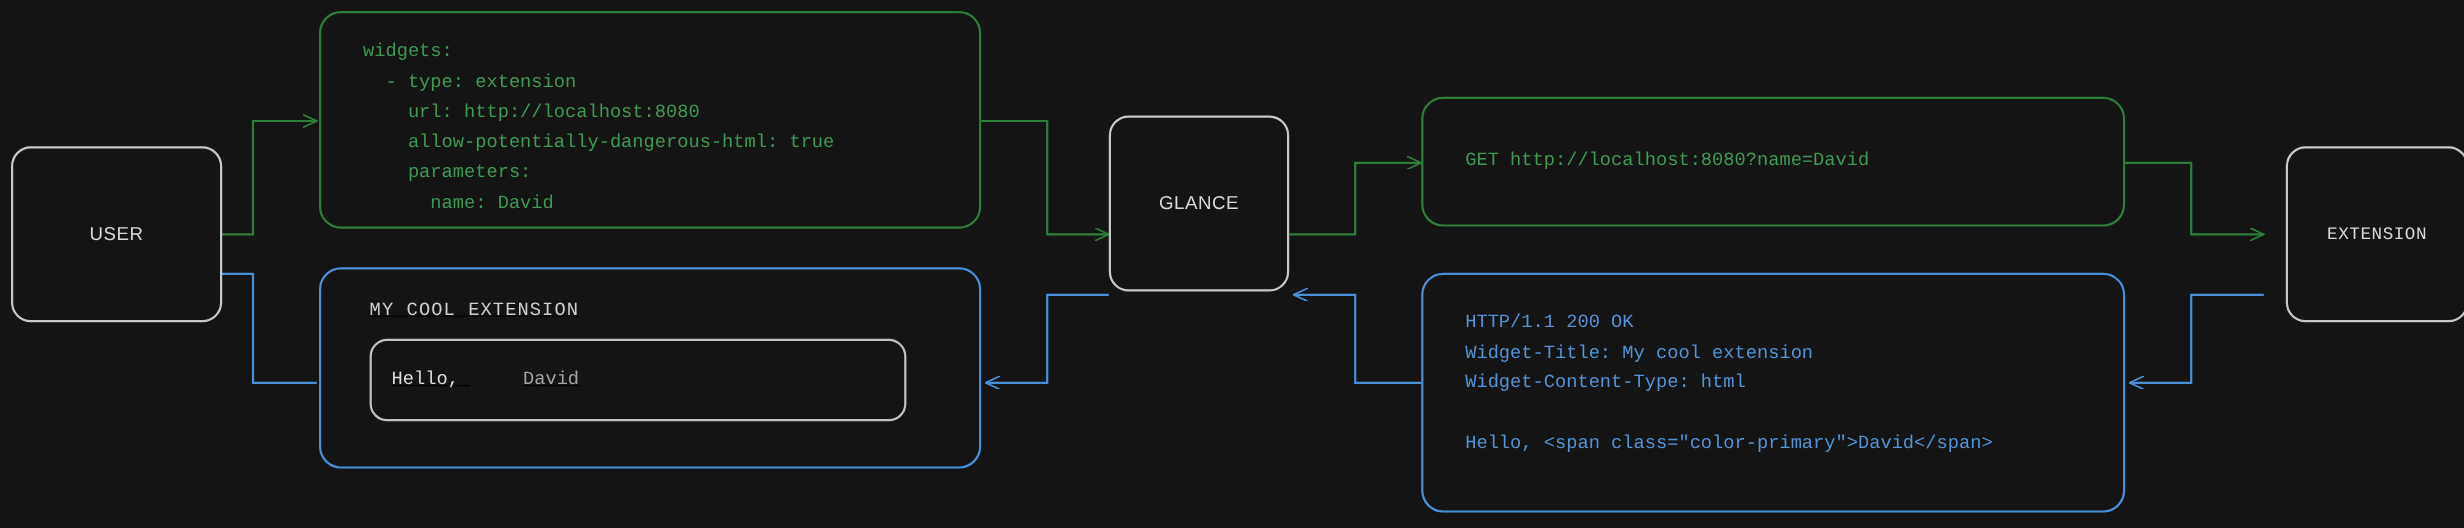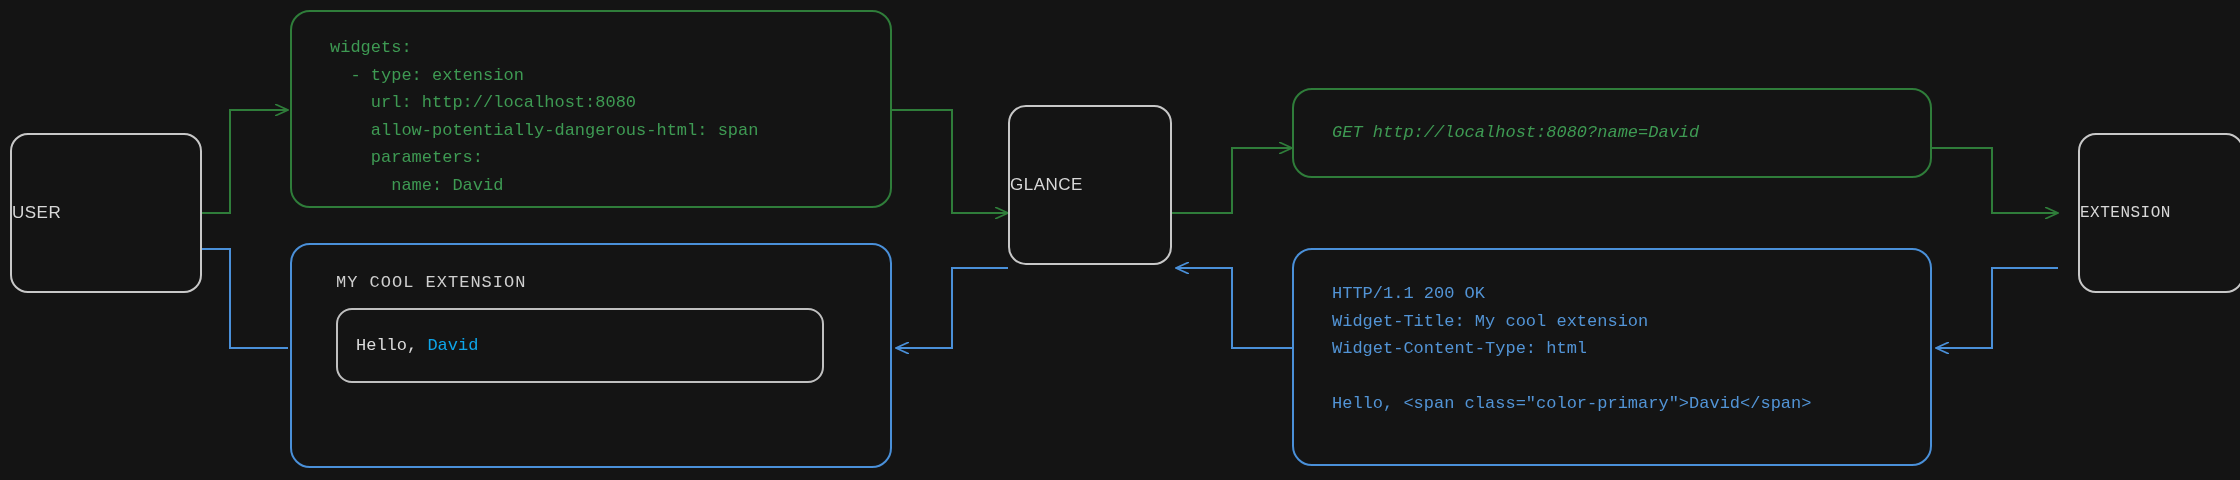--- a/index.html
+++ b/index.html
@@ -23,21 +23,21 @@
     pointer-events: none;
   }
   .node {
     position: absolute;
     box-sizing: border-box;
     border: 2px solid #c8c8c8;
     border-radius: 18px;
     background: #141414;
     display: flex;
     align-items: center;
-    justify-content: flex-start;
+    justify-content: center;
     color: #d8d8d8;
     letter-spacing: 0.5px;
   }
   .node.sans {
     font-family: "Liberation Sans", "DejaVu Sans", sans-serif;
     font-size: 17px;
   }
   .node.mono {
     font-family: "Liberation Mono", "DejaVu Sans Mono", monospace;
     font-size: 16px;
@@ -72,21 +72,21 @@
     box-sizing: border-box;
     border: 2px solid #c0c0c0;
     border-radius: 16px;
     padding: 26px 18px;
     margin-left: 14px;
     margin-right: 36px;
     font-family: "Liberation Mono", "DejaVu Sans Mono", monospace;
     font-size: 17px;
     color: #dcdcdc;
   }
-  .accent { color: #0ea5e9; }
+  .accent { color: #a3a3a3; margin-left: 48px; }
   .vcenter-get {
     display: flex;
     align-items: center;
     height: 100%;
   }
 </style>
 </head>
 <body>
 
 <div id="canvas">
@@ -125,33 +125,33 @@
   </div>
 
   <div class="node mono" style="left:2058px; top:133px; width:166px; height:160px;margin-left:20px;">
     <span>EXTENSION</span>
   </div>
 
   <div class="panel green" style="left:290px; top:10px; width:602px; height:198px;">
     <pre class="code green">widgets:
   - type: extension
     url: http://localhost:8080
-    allow-potentially-dangerous-html: span
+    allow-potentially-dangerous-html: true
     parameters:
       name: David</pre>
   </div>
 
-  <div class="panel blue" style="left:290px; top:243px; width:602px; height:225px; padding:24px 30px;">
+  <div class="panel blue" style="left:290px; top:243px; width:602px; height:183px; padding:24px 30px;text-decoration:underline;">
     <div class="widget-title">MY COOL EXTENSION</div>
     <div class="widget-body">
       <span>Hello, </span><span class="accent">David</span>
     </div>
   </div>
 
-  <div class="panel green" style="left:1292px; top:88px; width:640px; height:90px;font-style:italic;">
+  <div class="panel green" style="left:1292px; top:88px; width:640px; height:118px;">
     <div class="vcenter-get">
       <pre class="code green">GET http://localhost:8080?name=David</pre>
     </div>
   </div>
 
   <div class="panel blue" style="left:1292px; top:248px; width:640px; height:218px; padding:30px 38px;">
     <pre class="code blue">HTTP/1.1 200 OK
 Widget-Title: My cool extension
 Widget-Content-Type: html
 

